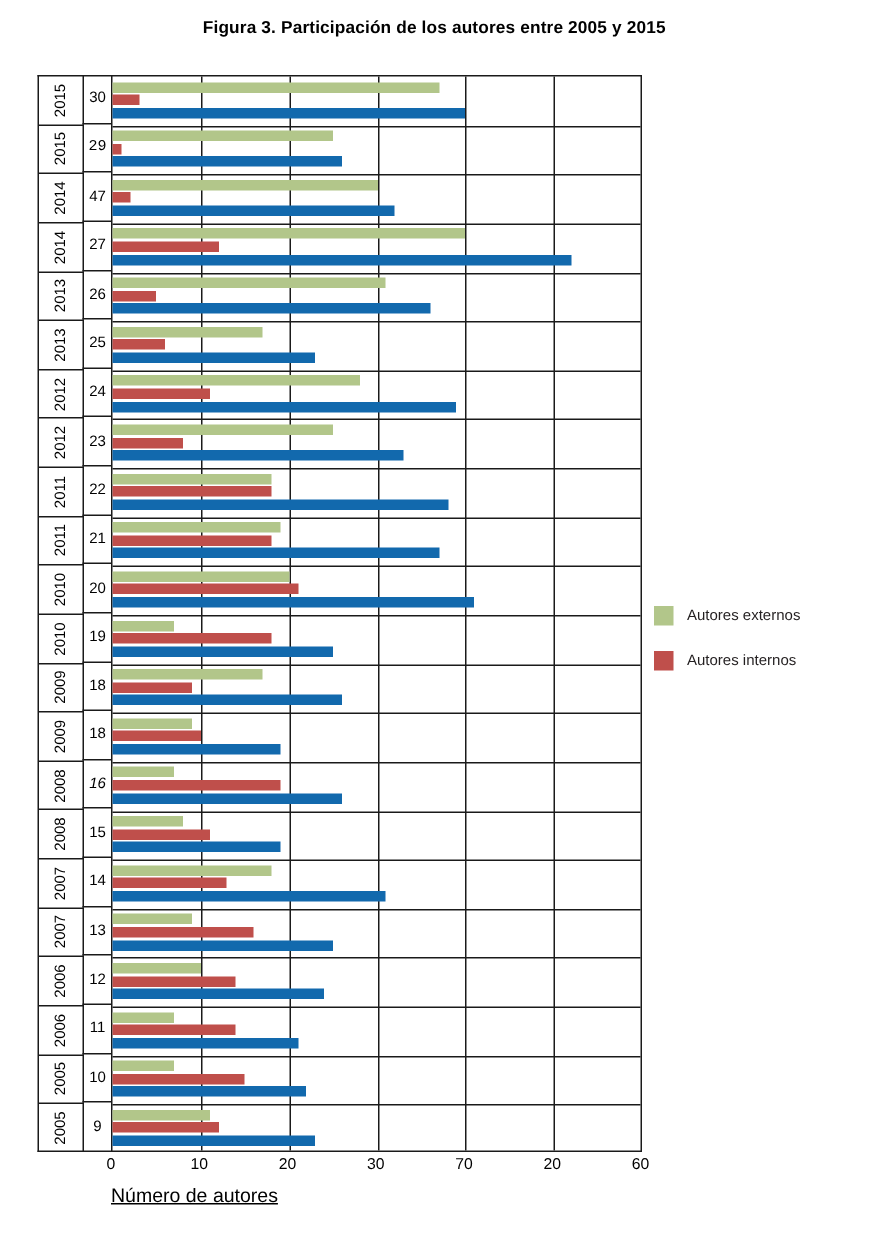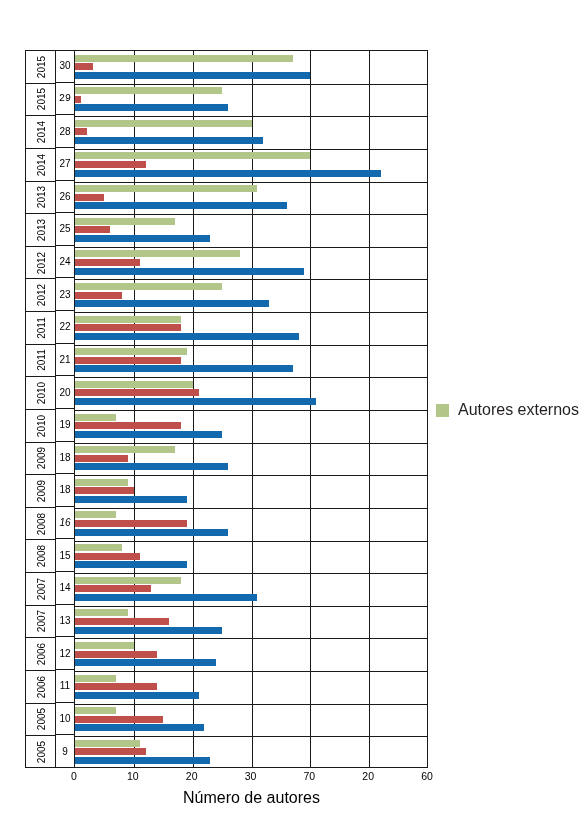--- a/index.html
+++ b/index.html
@@ -77,34 +77,35 @@
   .bar.autores{background:#1269ad;}
 
   
   .xticks{position:absolute;left:74px;top:770px;width:355px;height:16px;}
   .xtick{
     position:absolute;top:0;transform:translateX(-50%);
     font-size:10.5px;color:#000;
   }
   .xlabel{
     position:absolute;left:74px;top:789px;width:355px;
-    text-align:center;font-size:16px;color:#000;
+    text-align:left;font-size:13px;color:#000;text-decoration:underline;
   }
 
   
   .legend{position:absolute;left:436px;top:395px;width:143px;}
   .legend-item{display:flex;align-items:center;height:30px;}
   .legend-swatch{width:13px;height:13px;flex:0 0 13px;margin-right:9px;}
-  .legend-text{font-size:16px;color:#231f20;white-space:nowrap;}
+  .legend-text{font-size:10px;color:#231f20;white-space:nowrap;}
 </style>
 </head>
 <body>
 
 <div id="page">
 
+  <div class="title">Figura 3. Participación de los autores entre 2005 y 2015</div>
 
   <div class="chart">
     <div class="rowlabels" id="yearcol">
         <div class="yrcell" style="height: 32.6364px;">
           <span class="yrtext">2015</span>
         </div>
         <div class="yrcell" style="height: 32.6364px;">
           <span class="yrtext">2015</span>
         </div>
         <div class="yrcell" style="height: 32.6364px;">
@@ -164,21 +165,21 @@
         <div class="yrcell" style="height: 32.6364px;">
           <span class="yrtext">2005</span>
         </div>
         <div class="yrcell" style="height: 32.6364px;">
           <span class="yrtext">2005</span>
         </div>
       </div>
     <div class="numlabels" id="numcol">
         <div class="numcell" style="height: 32.6364px;">30</div>
         <div class="numcell" style="height: 32.6364px; font-family: Liberation Mono, monospace;">29</div>
-        <div class="numcell" style="height: 32.6364px;">28</div>
+        <div class="numcell" style="height: 32.6364px;">47</div>
         <div class="numcell" style="height: 32.6364px;">27</div>
         <div class="numcell" style="height: 32.6364px;">26</div>
         <div class="numcell" style="height: 32.6364px;">25</div>
         <div class="numcell" style="height: 32.6364px;">24</div>
         <div class="numcell" style="height: 32.6364px;">23</div>
         <div class="numcell" style="height: 32.6364px;">22</div>
         <div class="numcell" style="height: 32.6364px;">21</div>
         <div class="numcell" style="height: 32.6364px;">20</div>
         <div class="numcell" style="height: 32.6364px;">19</div>
         <div class="numcell" style="height: 32.6364px;">18</div>
@@ -341,15 +342,19 @@
       <div class="xtick" style="left: 294.167px;">20</div>
       <div class="xtick" style="left: 353px;">60</div>
     </div>
   <div class="xlabel">Número de autores</div>
 
   <div class="legend" id="legend">
       <div class="legend-item">
         <span class="legend-swatch" style="background: rgb(178, 198, 138);"></span>
         <span class="legend-text">Autores externos</span>
       </div>
+      <div class="legend-item">
+        <span class="legend-swatch" style="background: rgb(191, 79, 75);"></span>
+        <span class="legend-text">Autores internos</span>
+      </div>
     </div>
 
 </div>
 
 </body></html>

